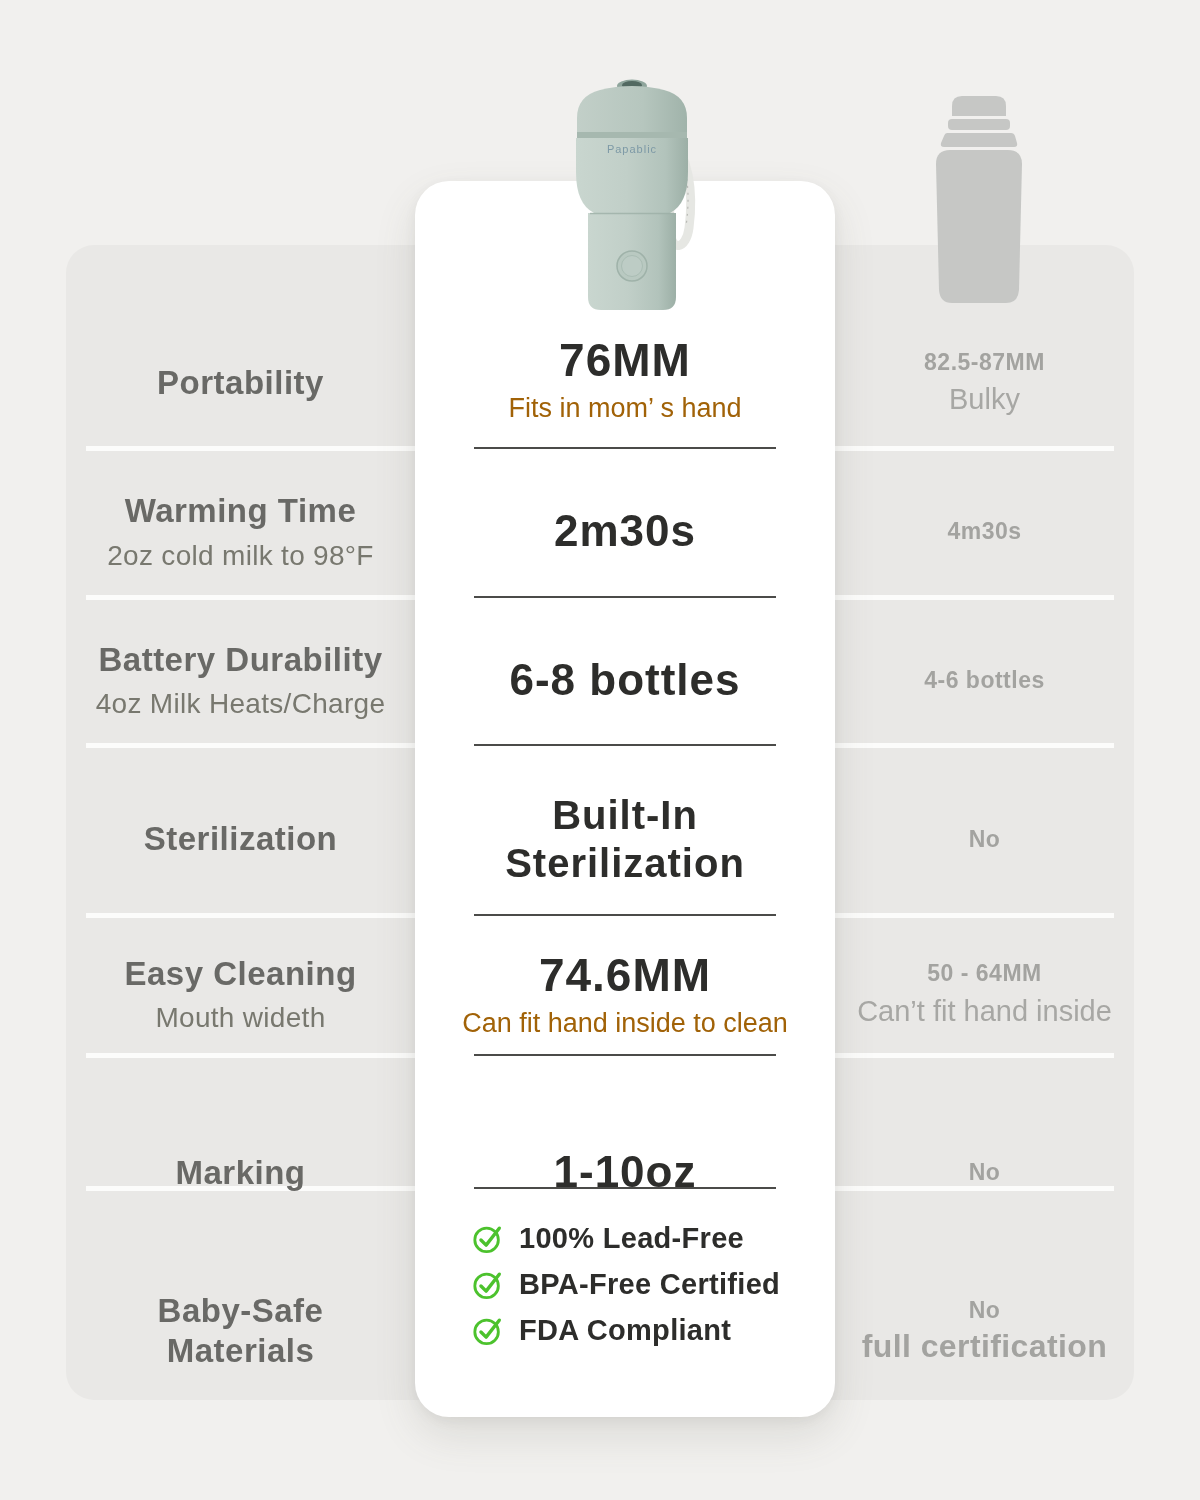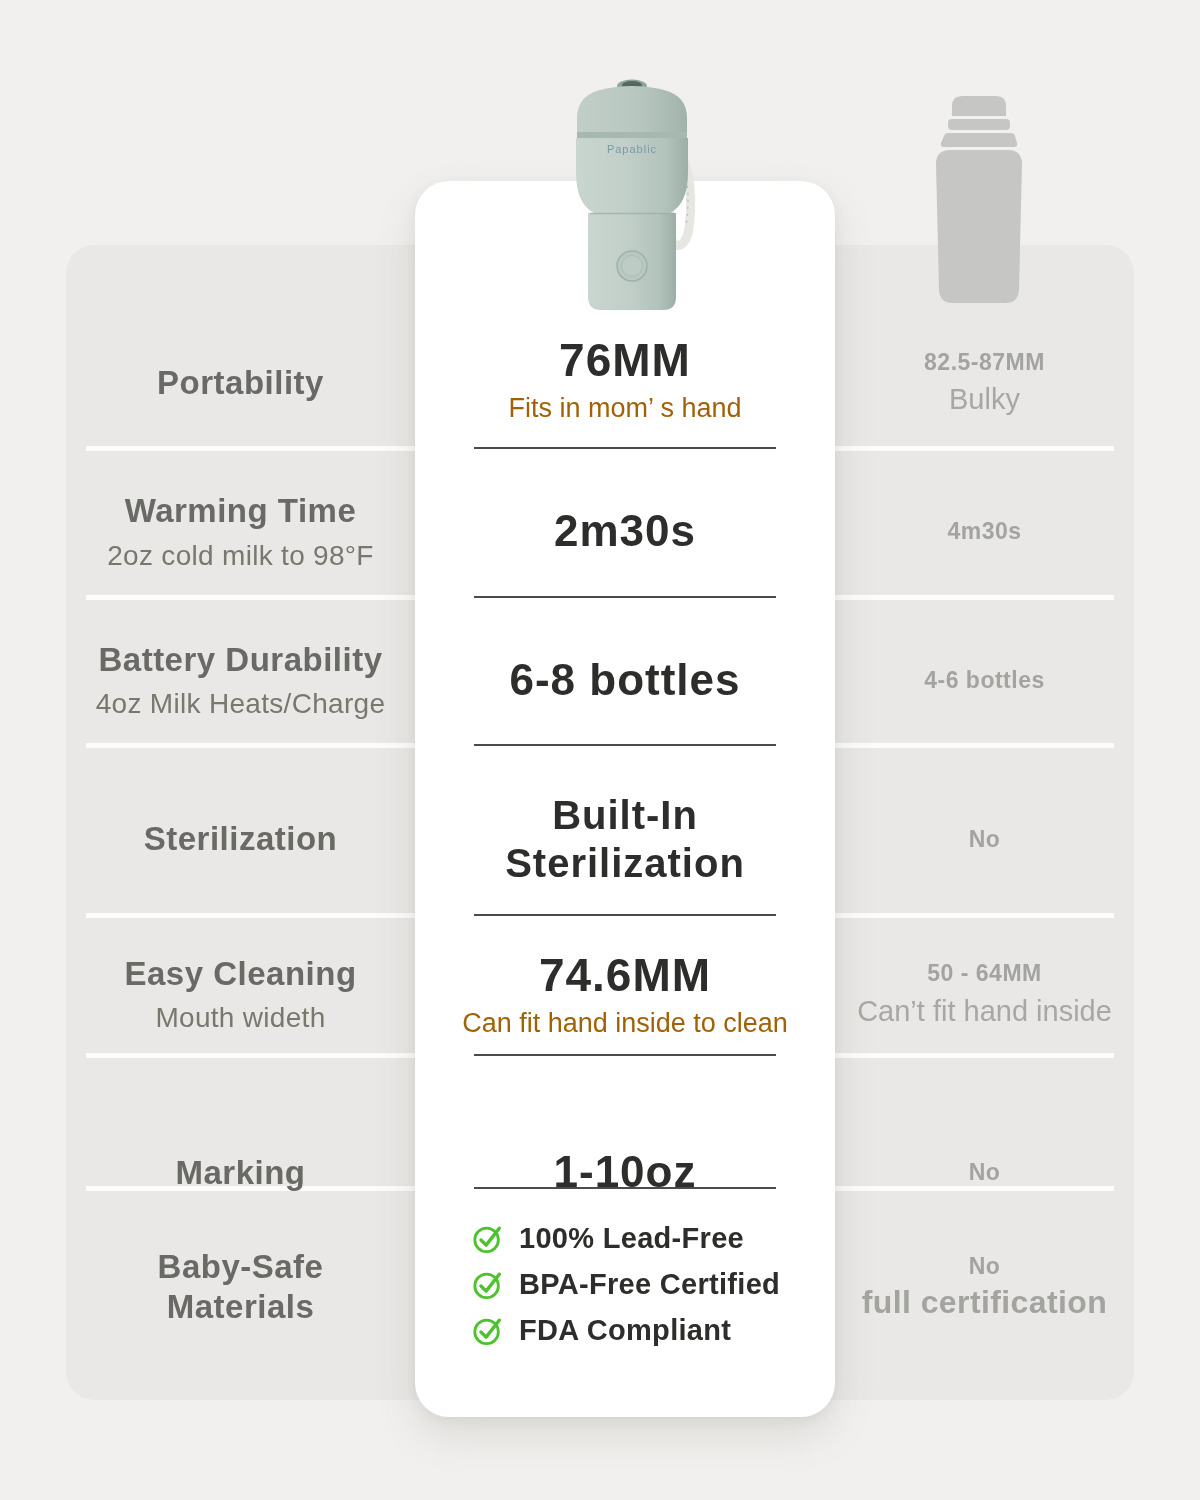--- a/index.html
+++ b/index.html
@@ -19,21 +19,21 @@
   .lcell{left:66px;width:349px;}
   .rcell{left:835px;width:299px;}
   .ccell{left:415px;width:420px;}
   .sr1{top:245px;height:203px;padding-top:72px;}
   .cr1{top:310px;height:138px;}
   .r2{top:448px;height:149px;padding-top:18px;}
   .r3{top:597px;height:148px;padding-top:18px;}
   .r4{top:745px;height:170px;padding-top:18px;}
   .r5{top:915px;height:140px;padding-top:18px;text-align:center;}
   .r6{top:1097px;height:133px;padding-top:18px;align-items:center;}
-  .sr7{top:1188px;height:212px;padding-bottom:14px;}
+  .sr7{top:1232px;height:212px;padding-bottom:14px;}
   .cr7{top:1188px;height:207px;padding-bottom:14px;align-items:flex-start;padding-left:57px;}
 
   .ltitle{font-size:33px;font-weight:bold;color:#696966;letter-spacing:.5px;line-height:1.2;}
   .ltitle.narrow{max-width:225px;}
   .lsub{font-size:28px;font-weight:normal;color:#78786f;margin-top:9px;letter-spacing:.3px;}
   .cvalue{font-size:44px;font-weight:bold;color:#2d2d2b;letter-spacing:1px;line-height:1.14;}
   .cvalue.big{font-size:46px;}
   .cvalue.wrap{font-size:40px;max-width:330px;line-height:1.2;}
   .cnote{font-size:27px;color:#a16207;margin-top:7px;}
   .rvalue{font-size:23px;font-weight:bold;color:#a3a3a0;letter-spacing:.5px;line-height:1.15;}

